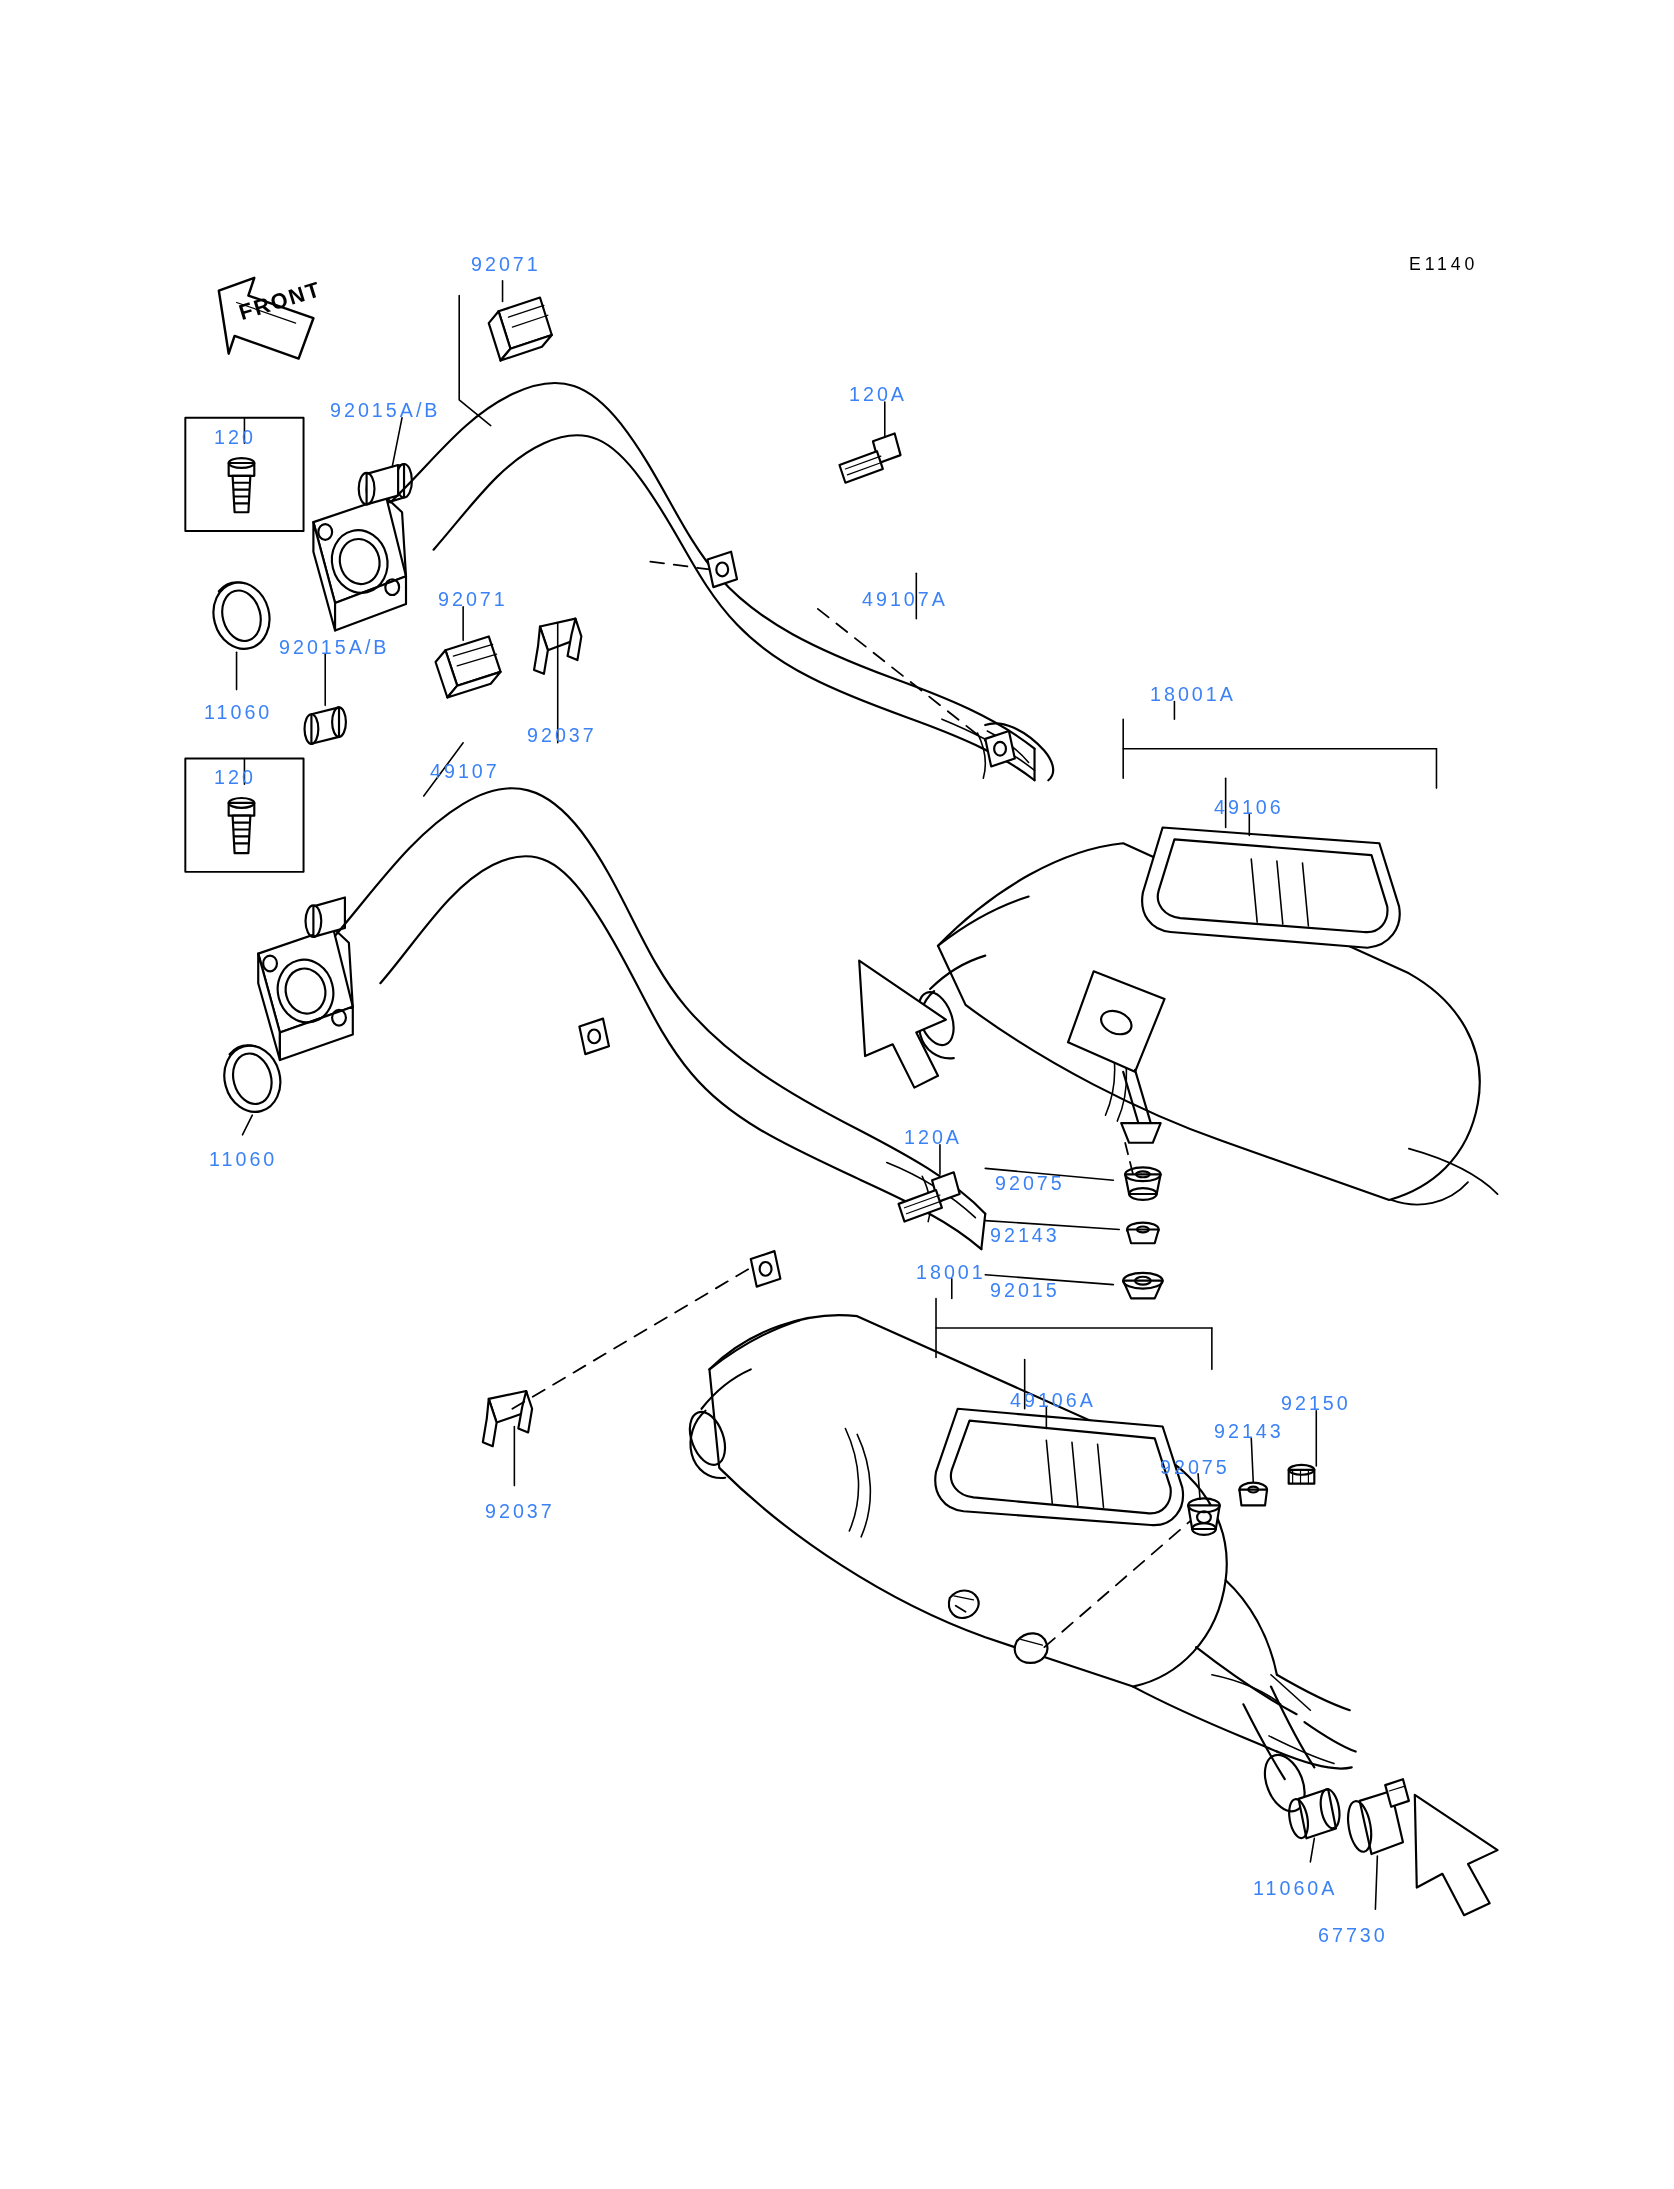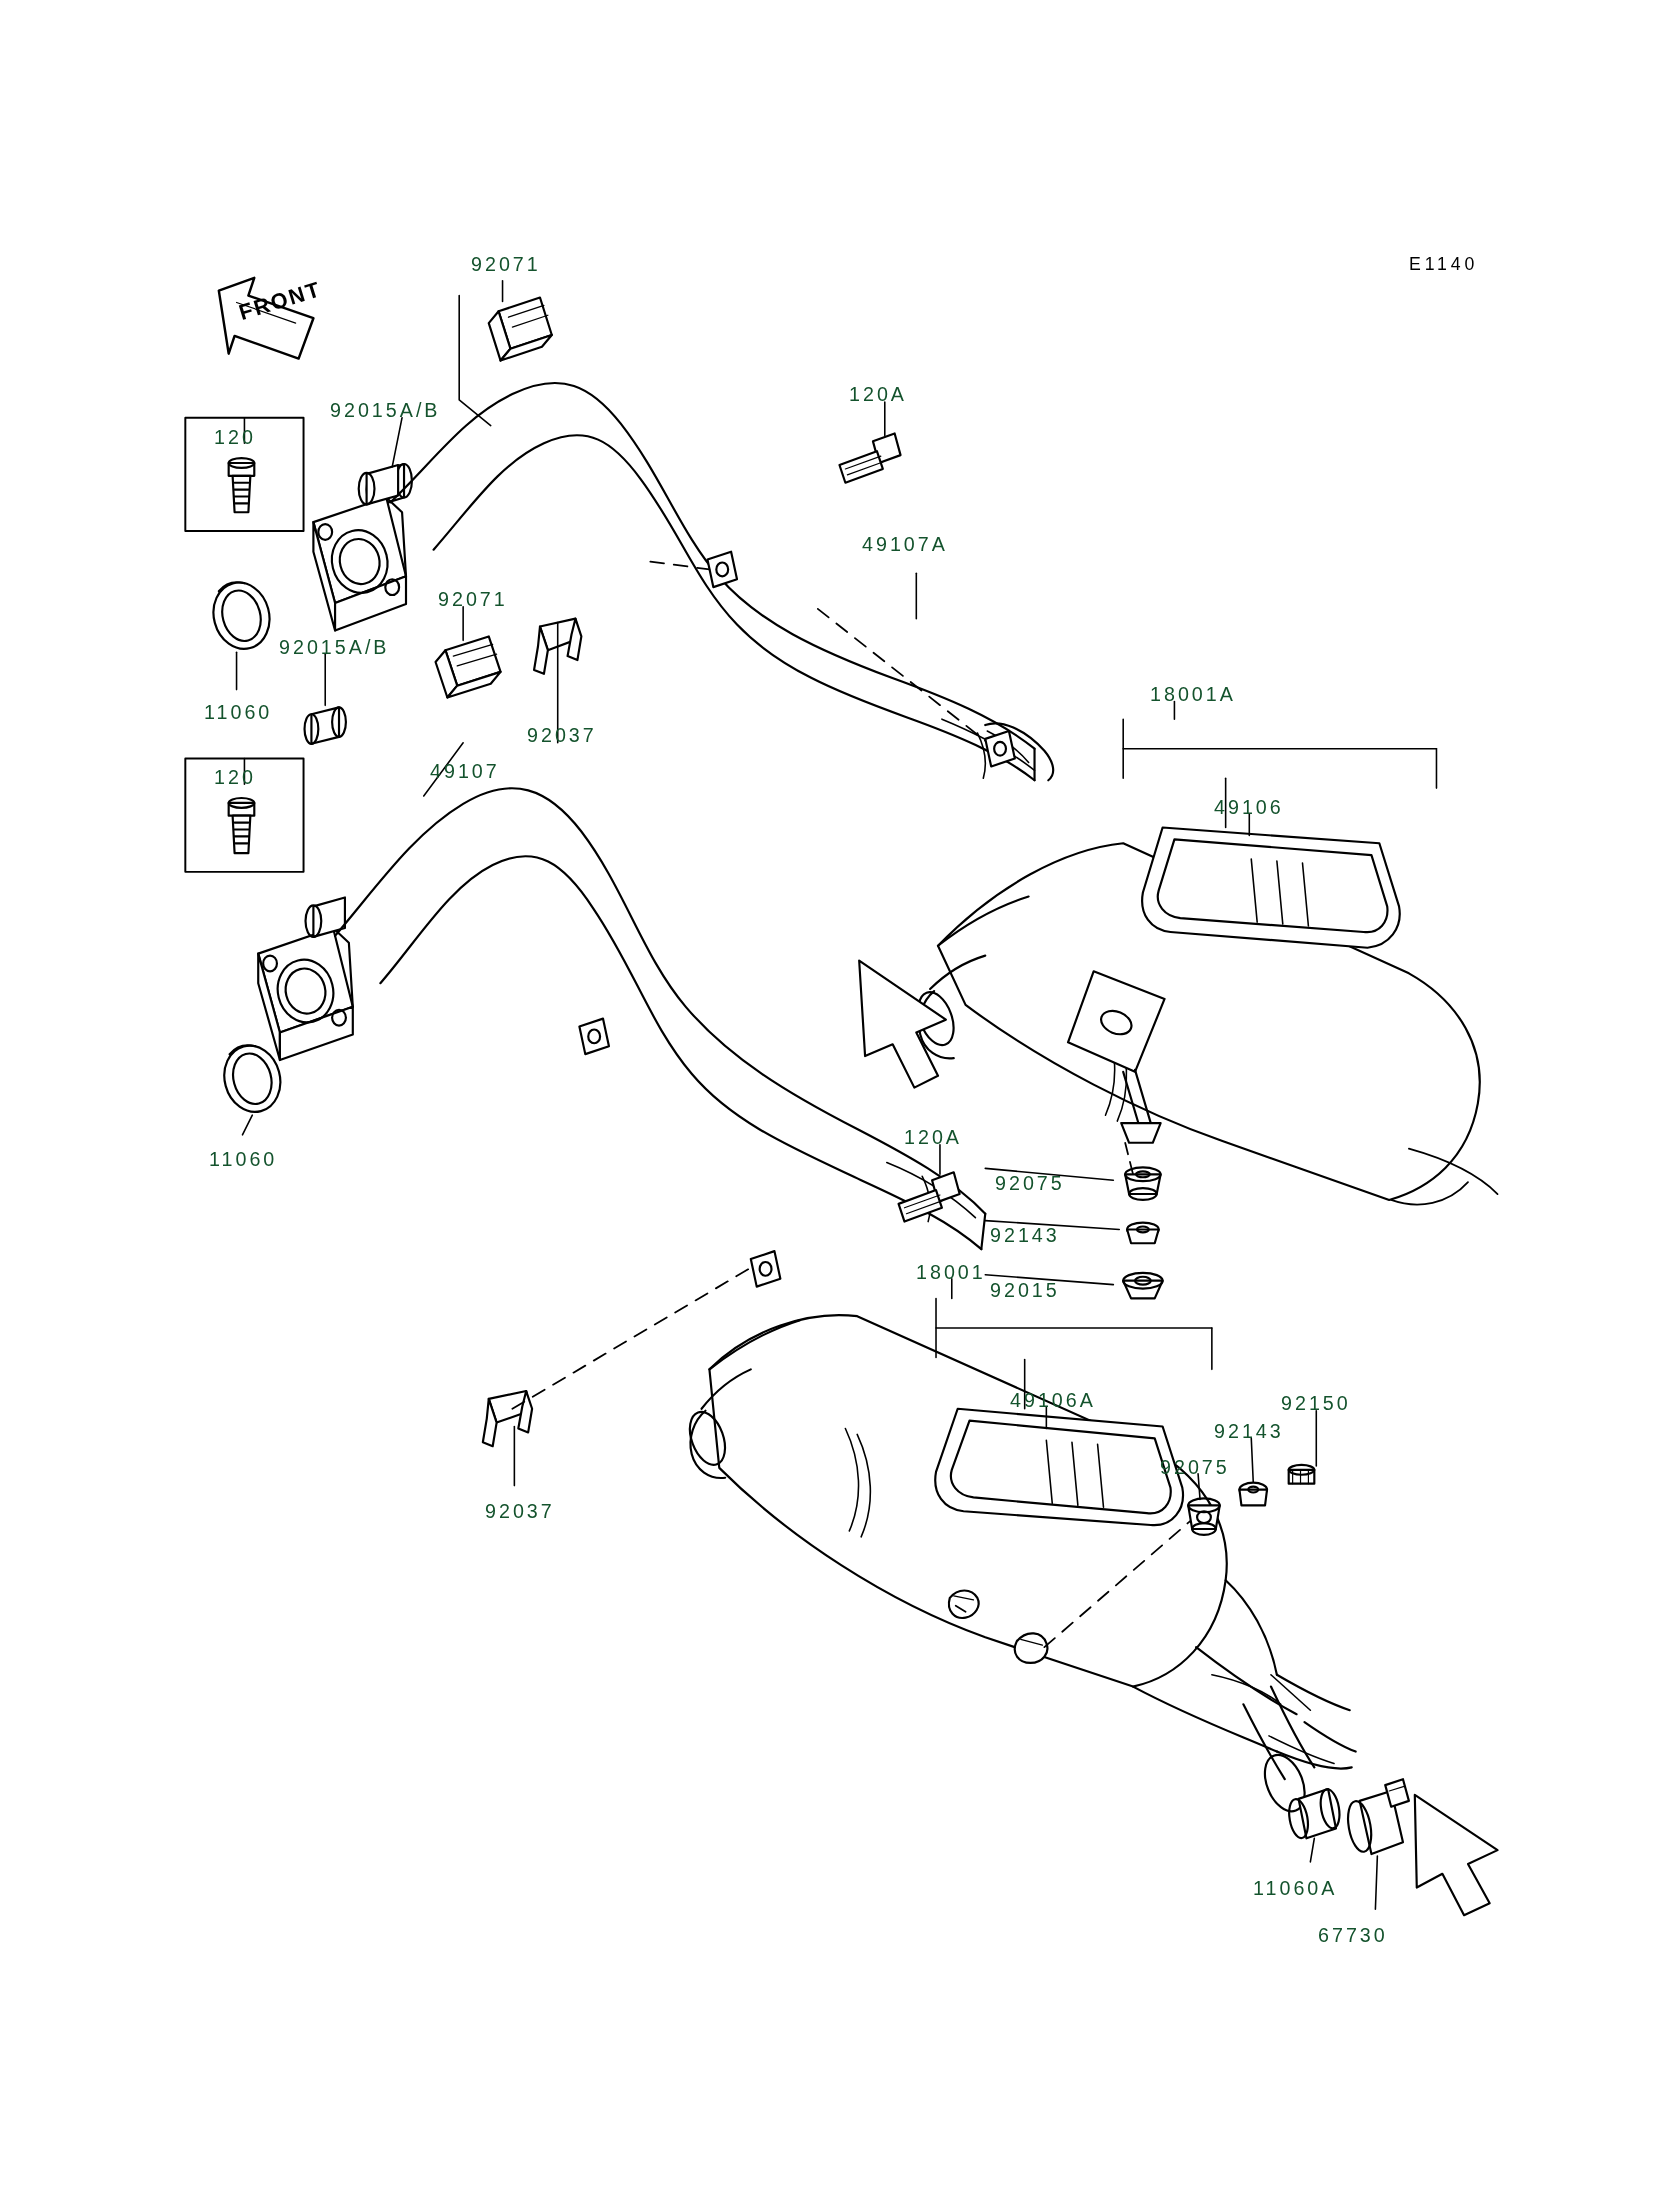--- a/index.html
+++ b/index.html
@@ -20,21 +20,21 @@
     left: 0; top: 0;
     width: 1675px;
     height: 2064px;
   }
   .label {
     position: absolute;
     font-family: "Liberation Sans", sans-serif;
     font-size: 19.7px;
     letter-spacing: 3px;
     white-space: nowrap;
-    color: #14532d;
+    color: #3b82f6;
     font-weight: 500;
   }
   .diagcode {
     position: absolute;
     font-size: 17.7px;
     letter-spacing: 3.9px;
   }
   svg.art {
     position: absolute;
     left: 0; top: 0;
@@ -443,21 +443,21 @@
 
   <div class="front-text" style="left:236px; top:301px;">FRONT</div>
 
 </div>
 
 <div id="labels-layer">
     <div class="label" style="left: 471px; top: 253px;">92071</div>
     <div class="label" style="left: 849px; top: 383px;">120A</div>
     <div class="label" style="left: 330px; top: 399px;">92015A/B</div>
     <div class="label" style="left: 214px; top: 426px;">120</div>
-    <div class="label" style="left: 862px; top: 533px;">49107A</div>
+    <div class="label" style="left: 862px; top: 588px;">49107A</div>
     <div class="label" style="left: 438px; top: 588px;">92071</div>
     <div class="label" style="left: 279px; top: 636px;">92015A/B</div>
     <div class="label" style="left: 1138px; top: 683px; margin-left: 12px;">18001A</div>
     <div class="label" style="left: 204px; top: 701px;">11060</div>
     <div class="label" style="left: 430px; top: 760px;">49107</div>
     <div class="label" style="left: 527px; top: 724px;">92037</div>
     <div class="label" style="left: 1214px; top: 796px;">49106</div>
     <div class="label" style="left: 214px; top: 766px;">120</div>
     <div class="label" style="left: 209px; top: 1148px;">11060</div>
     <div class="label" style="left: 904px; top: 1126px;">120A</div>

